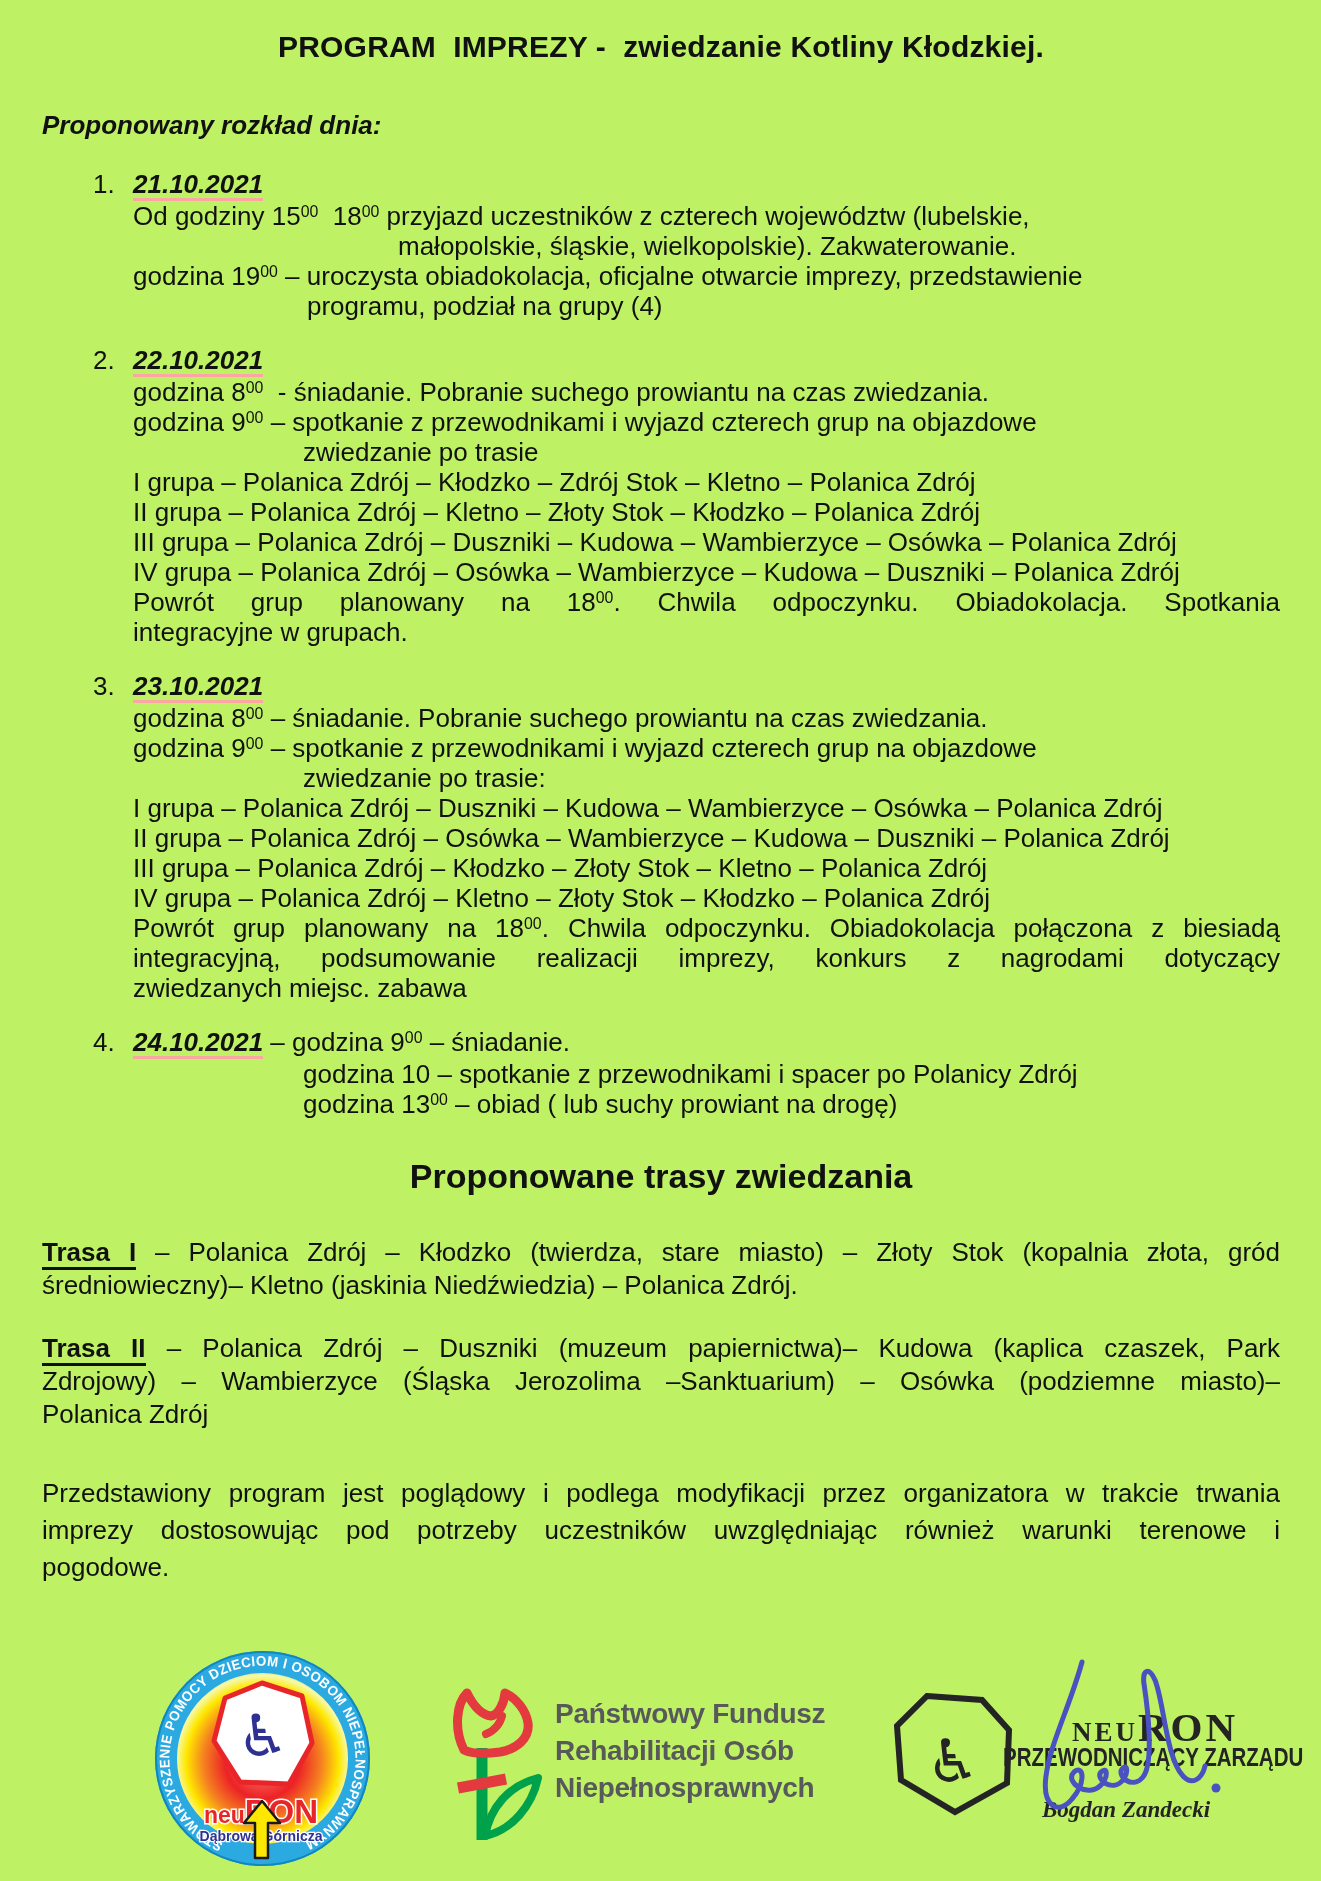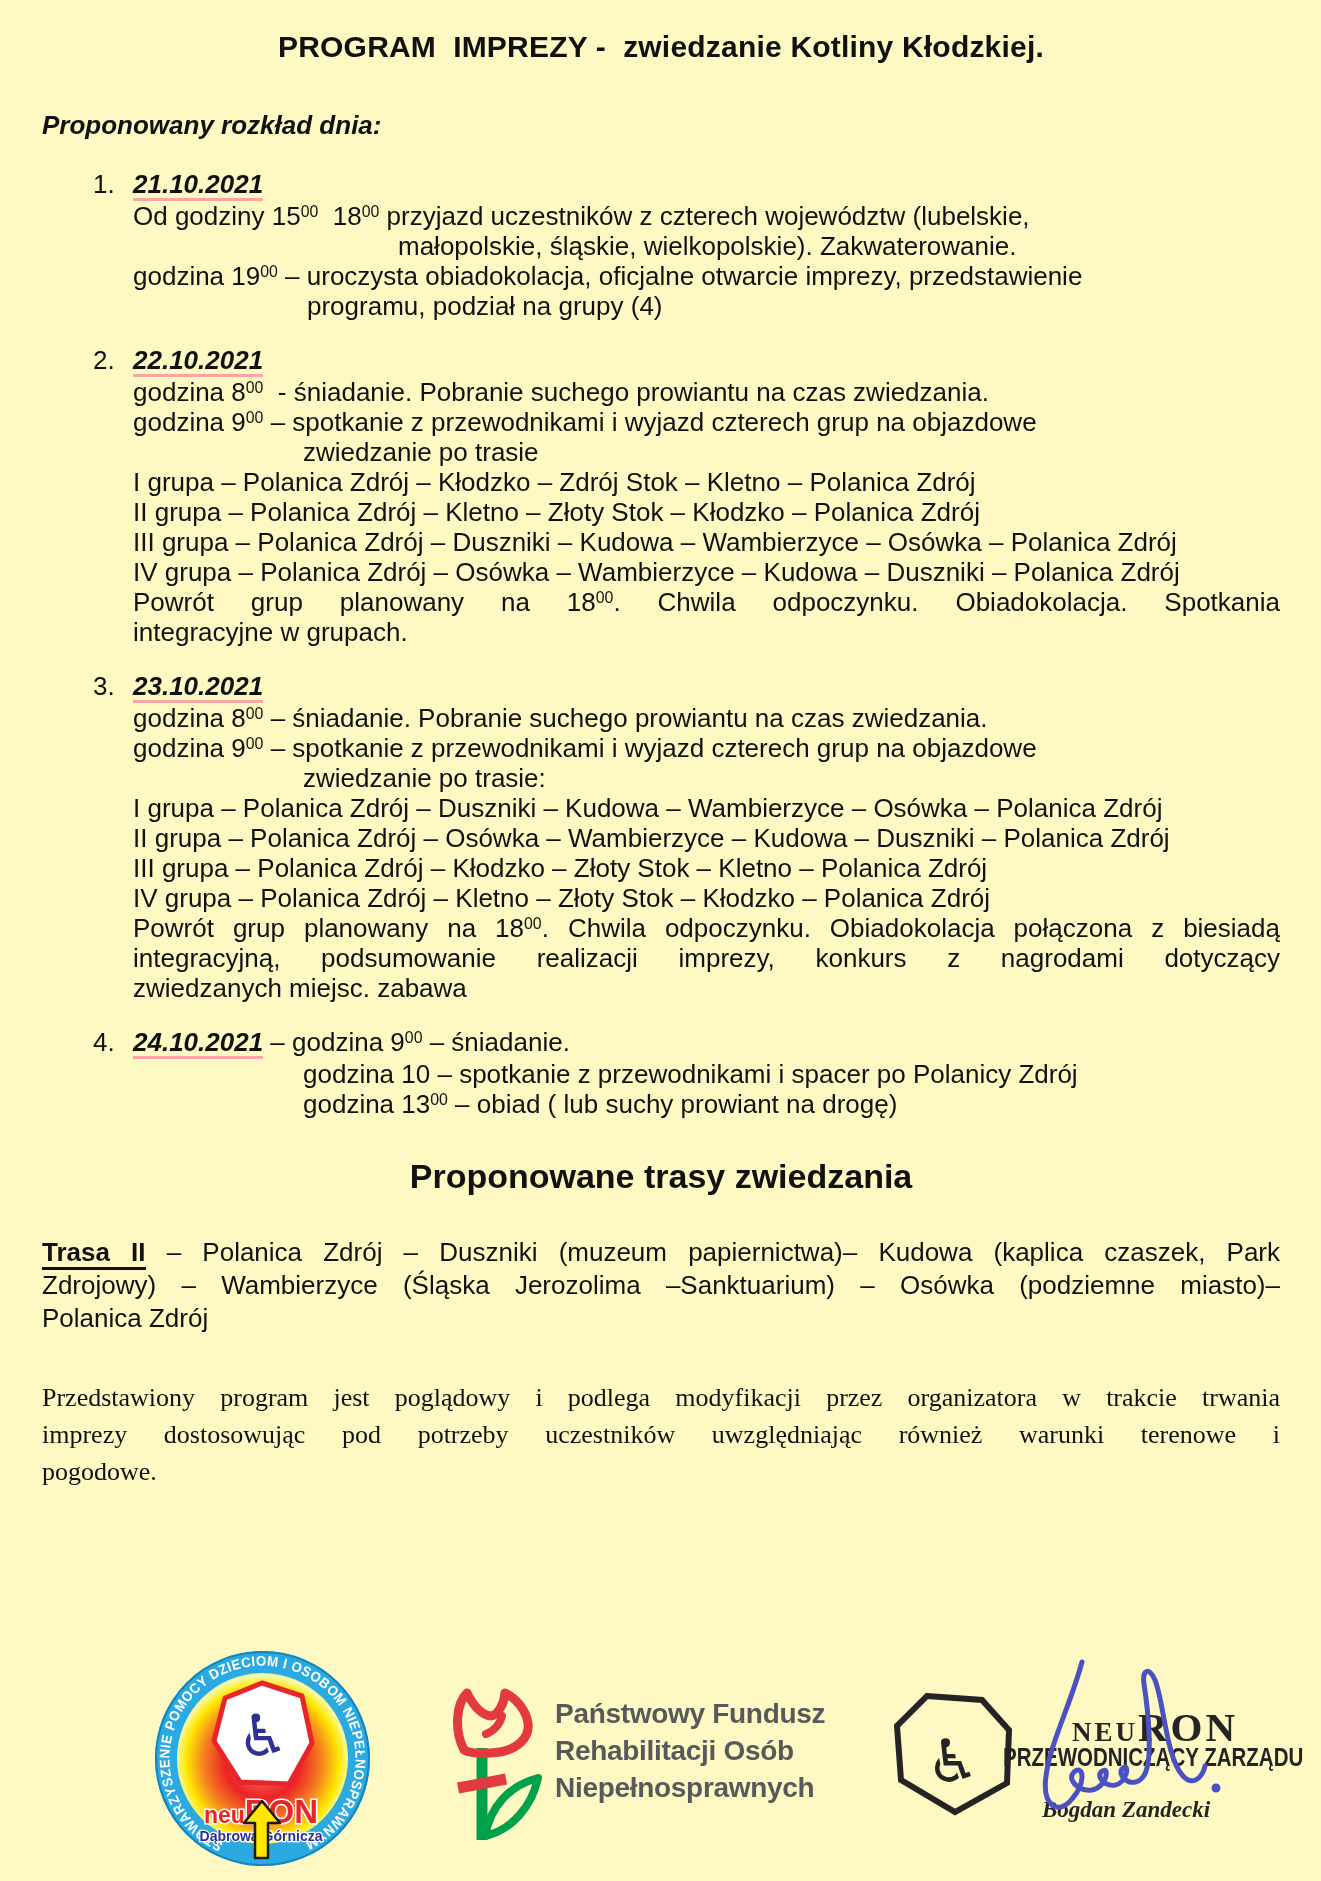--- a/index.html
+++ b/index.html
@@ -1,19 +1,19 @@
 <!DOCTYPE html>
 <html style="--text: #111111; --ring_blue: #2baae2; --center_red: #ec2227; --orange: #f58220; --yellow: #ffe800; --navy: #2e3192; --logo_red: #e8262a; --tulip_red: #e23a3e; --leaf_green: #00a14b; --pfron_gray: #58595b; --stamp_black: #242424; --signature_blue: #4a51c1;"><head>
 <meta charset="utf-8">
 <style>
   html,body{margin:0;padding:0;background:#ffffff;}
   .page{
     position:relative;
     width:1321px;height:1881px;
-    background:#fef9c3;
+    background:#bef264;
     font-family:"Liberation Sans",sans-serif;
     color:var(--text,#111);
     overflow:hidden;
     box-sizing:border-box;
     padding:30px 41px 0 42px;
   }
   .title{
     text-align:center;
     font-weight:bold;
     font-size:30px;
@@ -63,21 +63,21 @@
     font-weight:bold;
     font-size:34px;
     margin:38px 0 40px 0;
   }
   .para{margin-bottom:30px;}
   .para .line{line-height:33px;}
   .route-label{
     font-weight:bold;
     border-bottom:3px solid #111;
   }
-  .disclaimer{margin-top:44px;font-family:Liberation Serif, serif;}
+  .disclaimer{margin-top:44px;}
   .disclaimer .line{line-height:37px;}
 
   
   .footer{position:absolute;left:0;top:1645px;width:1321px;height:236px;}
 
   
   .assoc-logo{
     position:absolute;left:155px;top:6px;
     width:215px;height:215px;border-radius:50%;
     background:var(--ring_blue,#2baae2);
@@ -192,20 +192,24 @@
         <div class="line"><span class="date">24.10.2021</span><span> – godzina 9<sup>00</sup> – śniadanie.</span></div>
         <div class="line ind170">godzina 10 – spotkanie z przewodnikami i spacer po Polanicy Zdrój</div>
         <div class="line ind170">godzina 13<sup>00</sup> – obiad ( lub suchy prowiant na drogę)</div>
       </div>
     </div>
 
   </div>
 
   <div class="heading2">Proponowane trasy zwiedzania</div>
 
+  <div class="para">
+    <div class="line jline"><span class="route-label">Trasa I</span><span> – Polanica Zdrój – Kłodzko (twierdza, stare miasto) – Złoty Stok (kopalnia złota, gród</span></div>
+    <div class="line">średniowieczny)– Kletno (jaskinia Niedźwiedzia) – Polanica Zdrój.</div>
+  </div>
 
   <div class="para">
     <div class="line jline"><span class="route-label">Trasa II</span><span> – Polanica Zdrój – Duszniki (muzeum papiernictwa)– Kudowa (kaplica czaszek, Park</span></div>
     <div class="line jline">Zdrojowy) – Wambierzyce (Śląska Jerozolima –Sanktuarium) – Osówka (podziemne miasto)–</div>
     <div class="line">Polanica Zdrój</div>
   </div>
 
   <div class="disclaimer">
     <div class="line jline">Przedstawiony program jest poglądowy i podlega modyfikacji przez organizatora w trakcie trwania</div>
     <div class="line jline">imprezy dostosowując pod potrzeby uczestników uwzględniając również warunki terenowe i</div>

